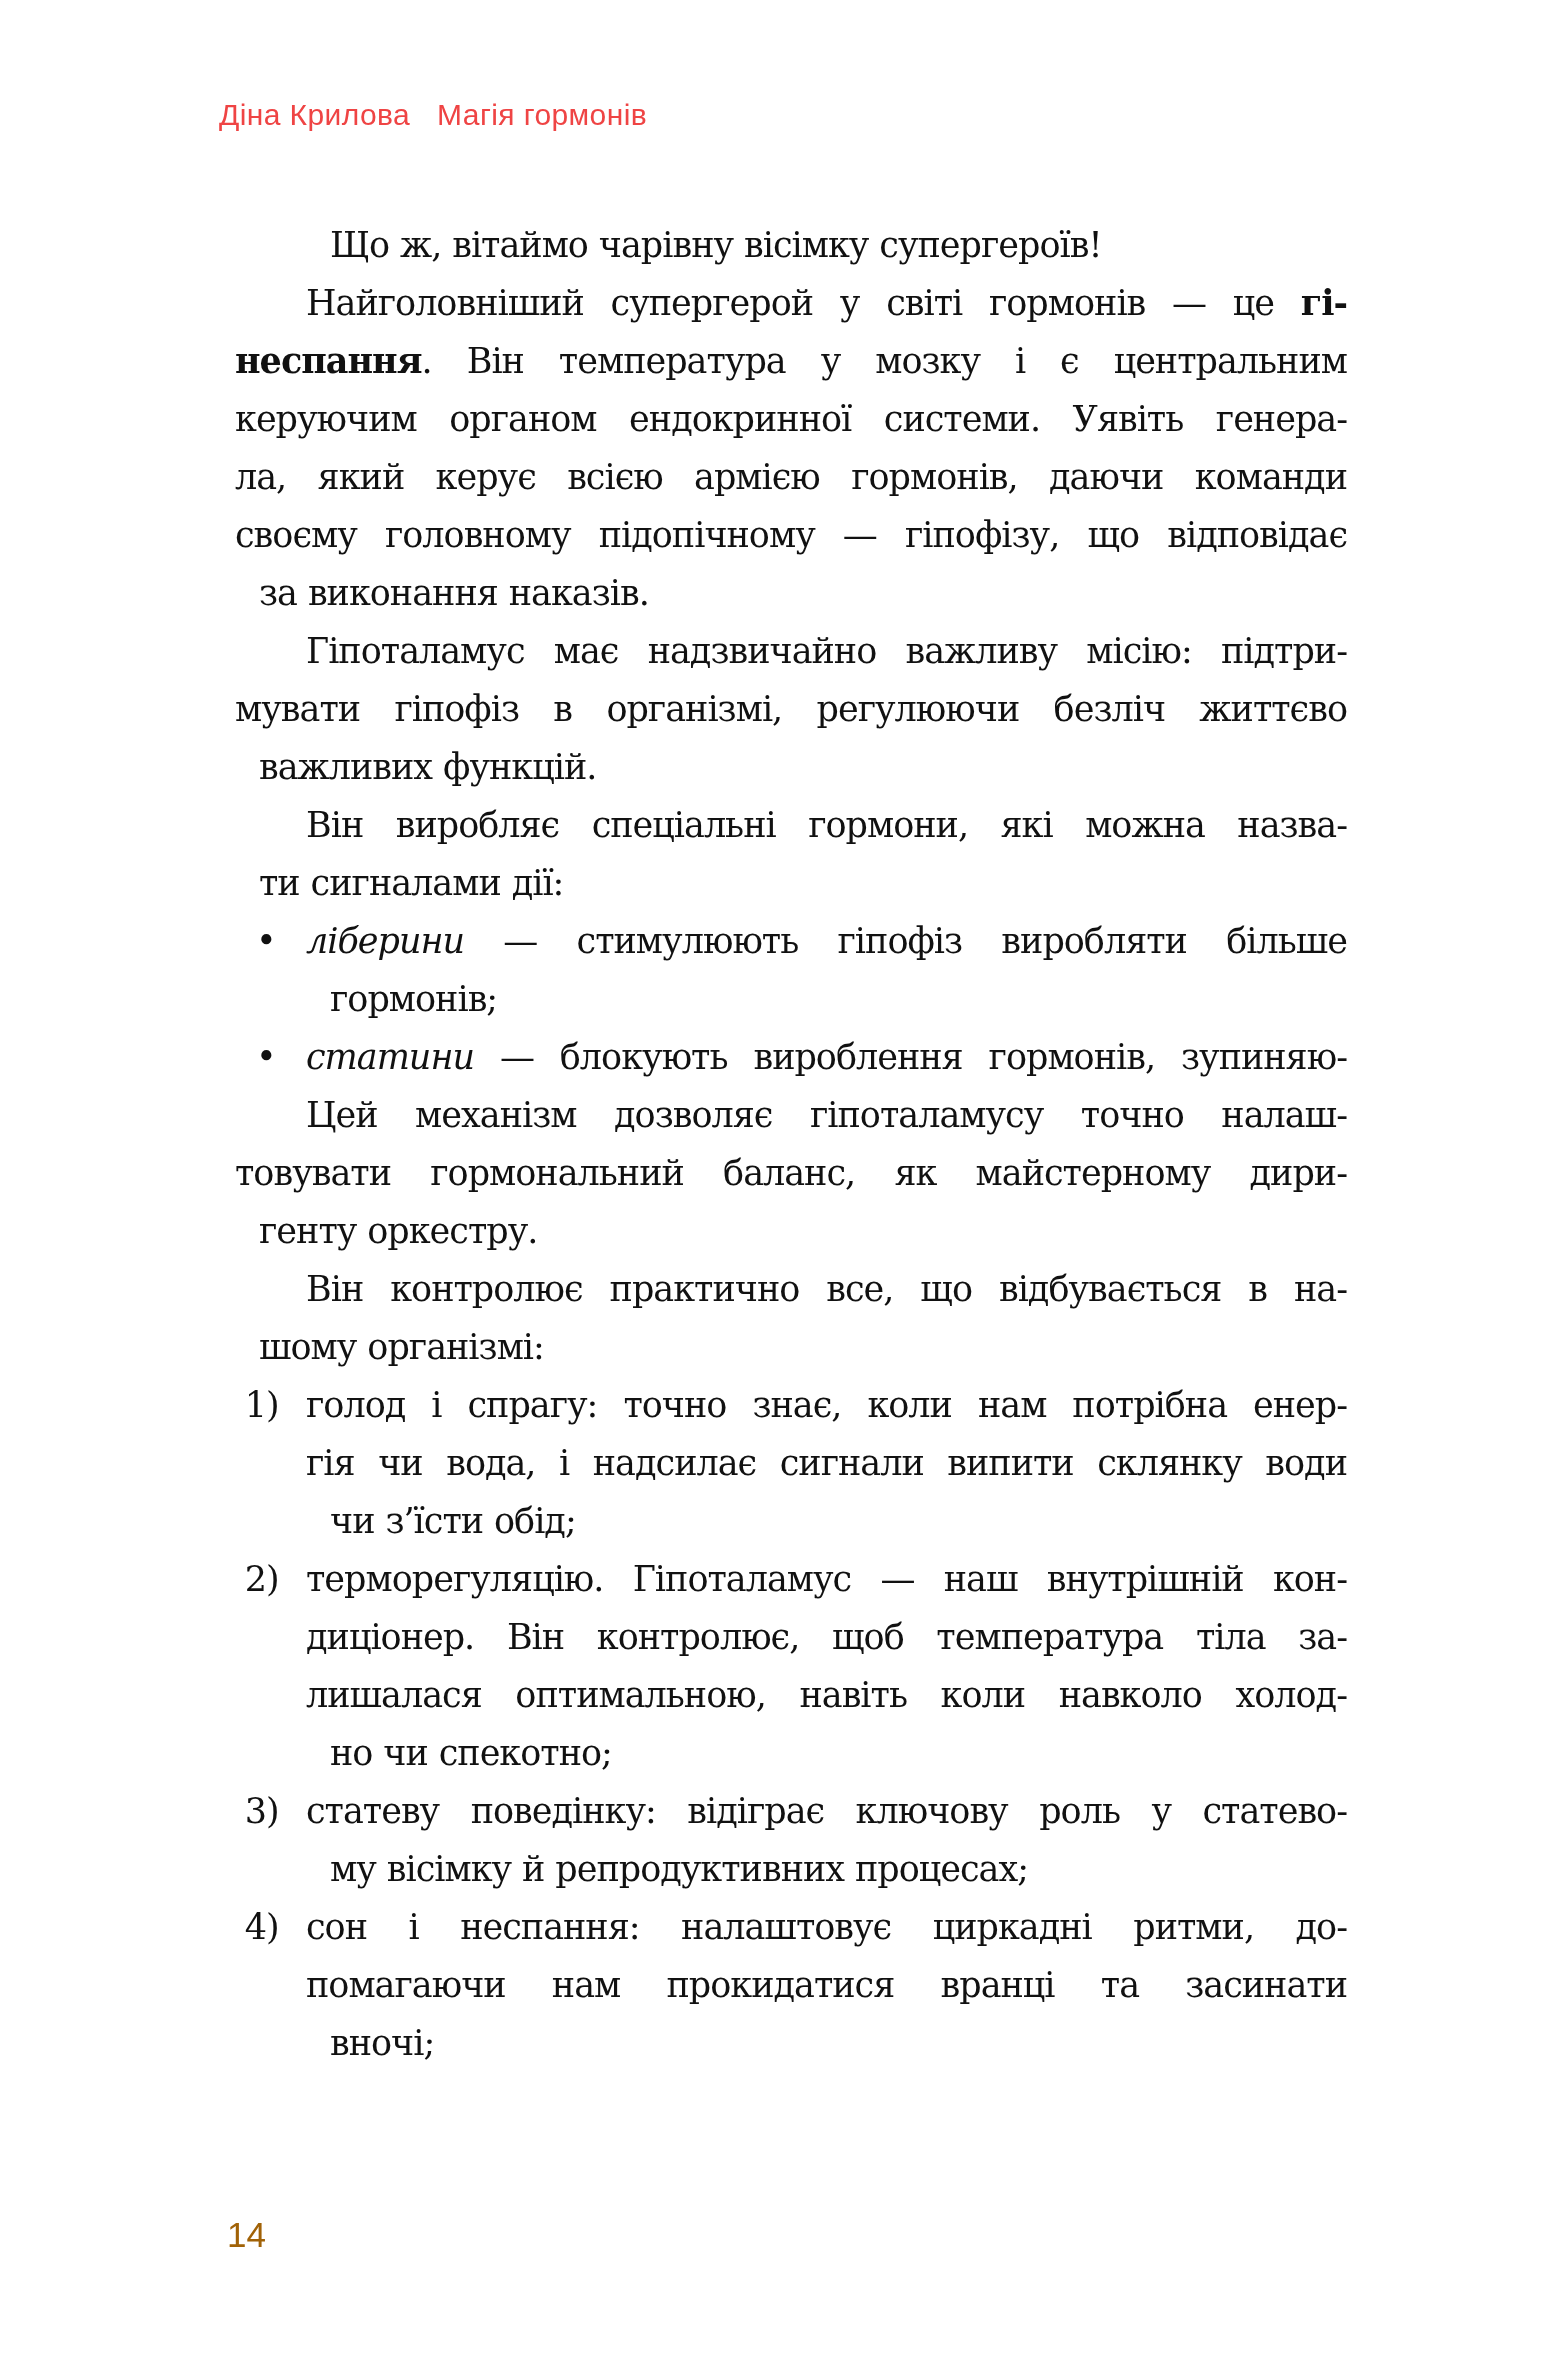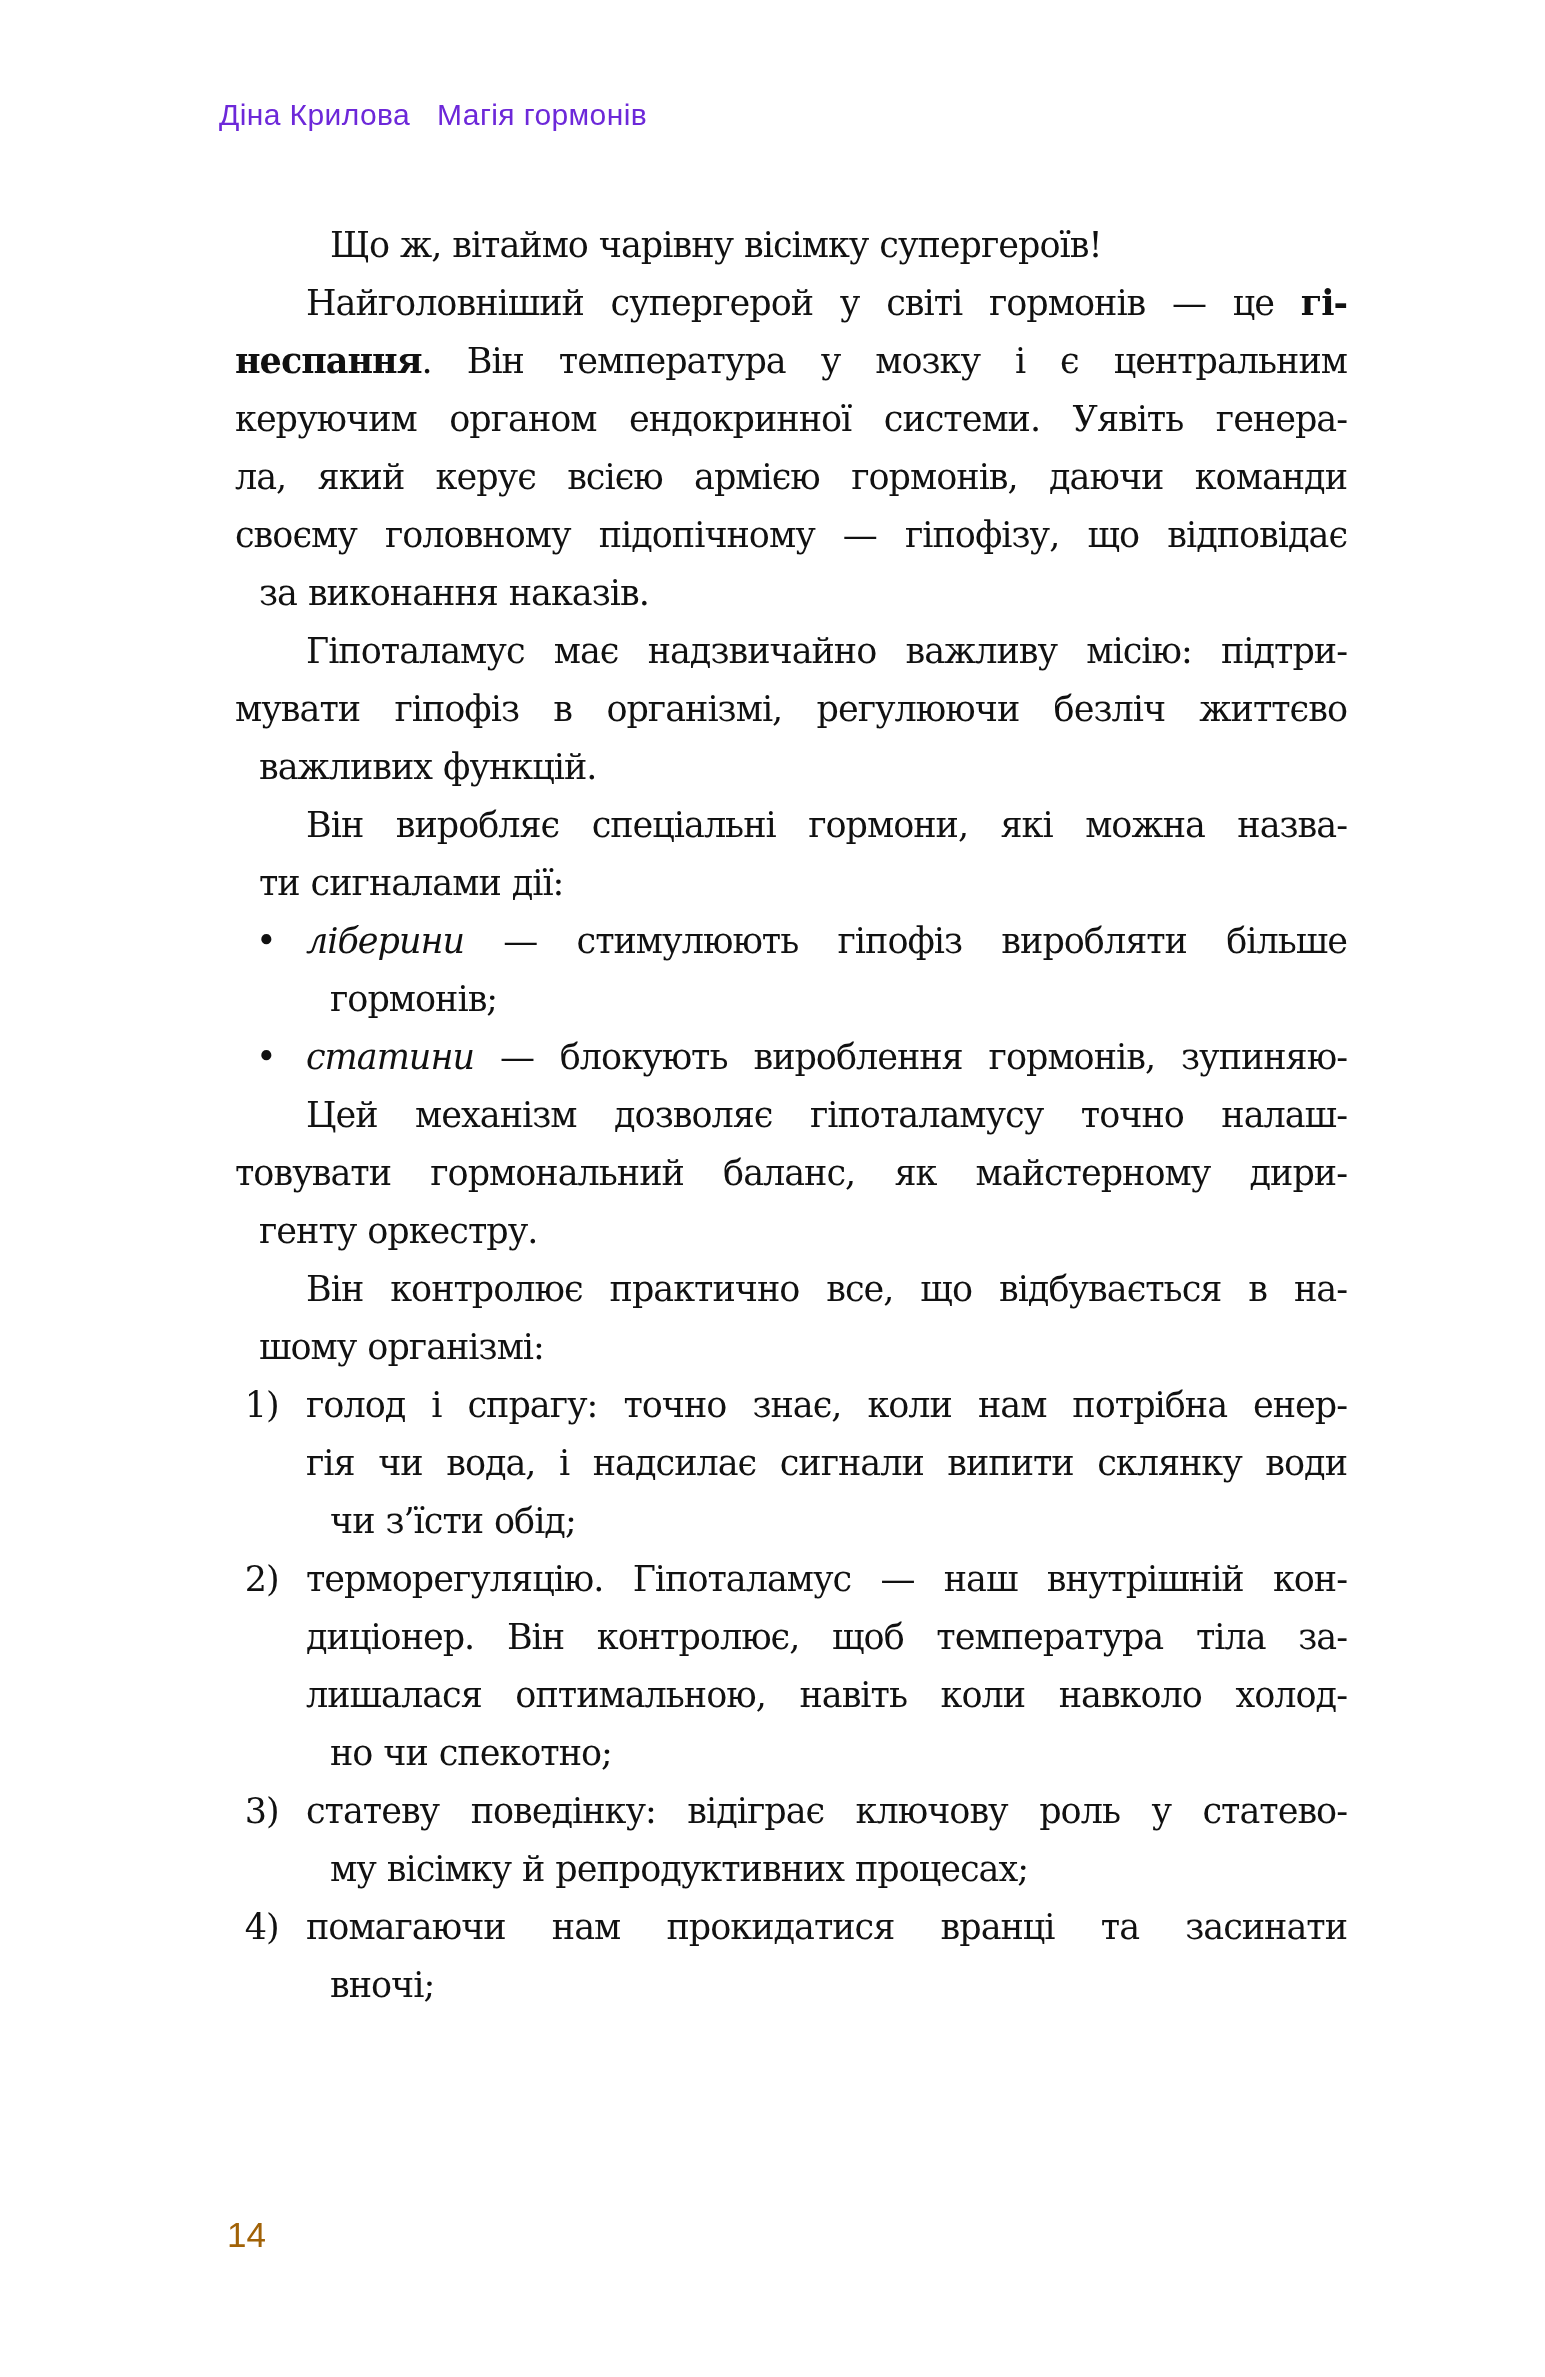--- a/index.html
+++ b/index.html
@@ -1,20 +1,20 @@
 <!DOCTYPE html>
 <html style="font-size:13px"><head>
 <meta charset="utf-8">
 <style>
   html, body { margin: 0; padding: 0; background: #ffffff; }
   body { width: 1545px; height: 2377px; position: relative; overflow: hidden; color: #111111; }
   .running-head {
     position: absolute; left: 219px; top: 98px;
     font-family: "Liberation Sans", sans-serif; font-size: 30px; font-weight: 300;
-    color: #6d28d9; letter-spacing: 0.4px; white-space: nowrap;
+    color: #ef4444; letter-spacing: 0.4px; white-space: nowrap;
   }
   .running-head .book { margin-left: 27px; }
   .text-block {
     position: absolute; left: 235px; top: 216px; width: 1112px;
     font-family: "DejaVu Serif", serif; font-size: 35px; line-height: 58px;
     letter-spacing: -1px; word-spacing: 0.8px;
   }
   .line { white-space: nowrap; height: 58px; text-align: justify; text-align-last: justify; }
   .line.last { text-align-last: left; margin-left: 24px; }
   .indent { padding-left: 71px; }
@@ -98,20 +98,21 @@
       <div class="line sub">лишалася оптимальною, навіть коли навколо холод-</div>
       <div class="line last sub">но чи спекотно;</div>
     </div>
     <div class="item">
       <span class="marker num-marker">3)</span>
       <div class="line sub">статеву поведінку: відіграє ключову роль у статево-</div>
       <div class="line last sub">му вісімку й репродуктивних процесах;</div>
     </div>
     <div class="item">
       <span class="marker num-marker">4)</span>
+      <div class="line sub">сон і неспання: налаштовує циркадні ритми, до-</div>
       <div class="line sub">помагаючи нам прокидатися вранці та засинати</div>
       <div class="line last sub">вночі;</div>
     </div>
   </div>
 </div>
 
 <div class="page-number">14</div>
 
 
 </body></html>

